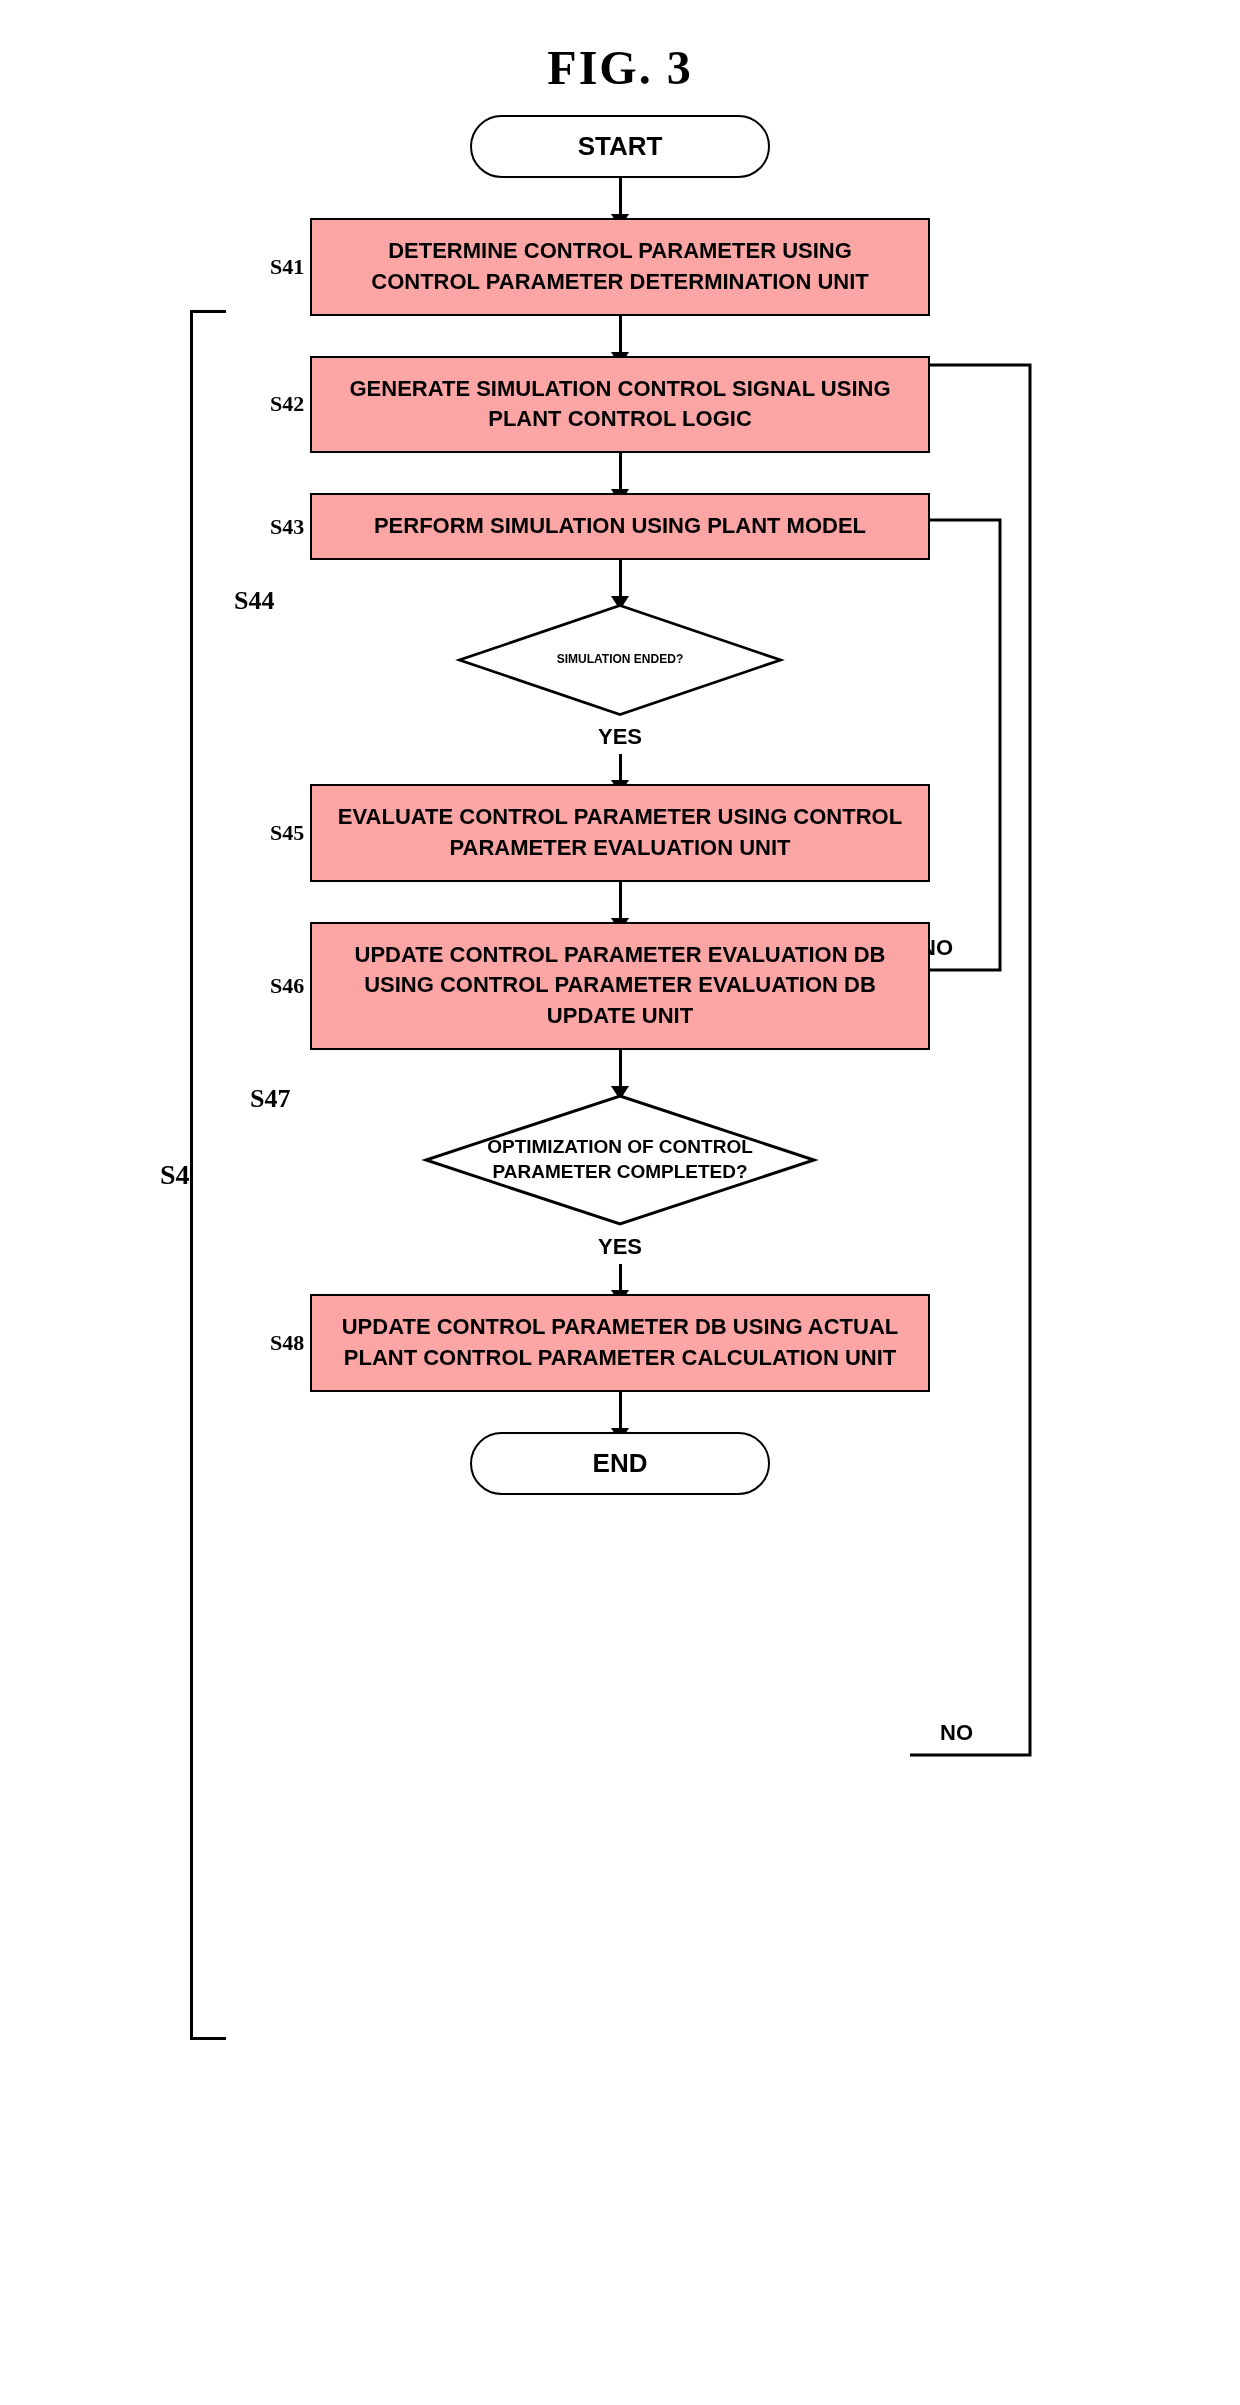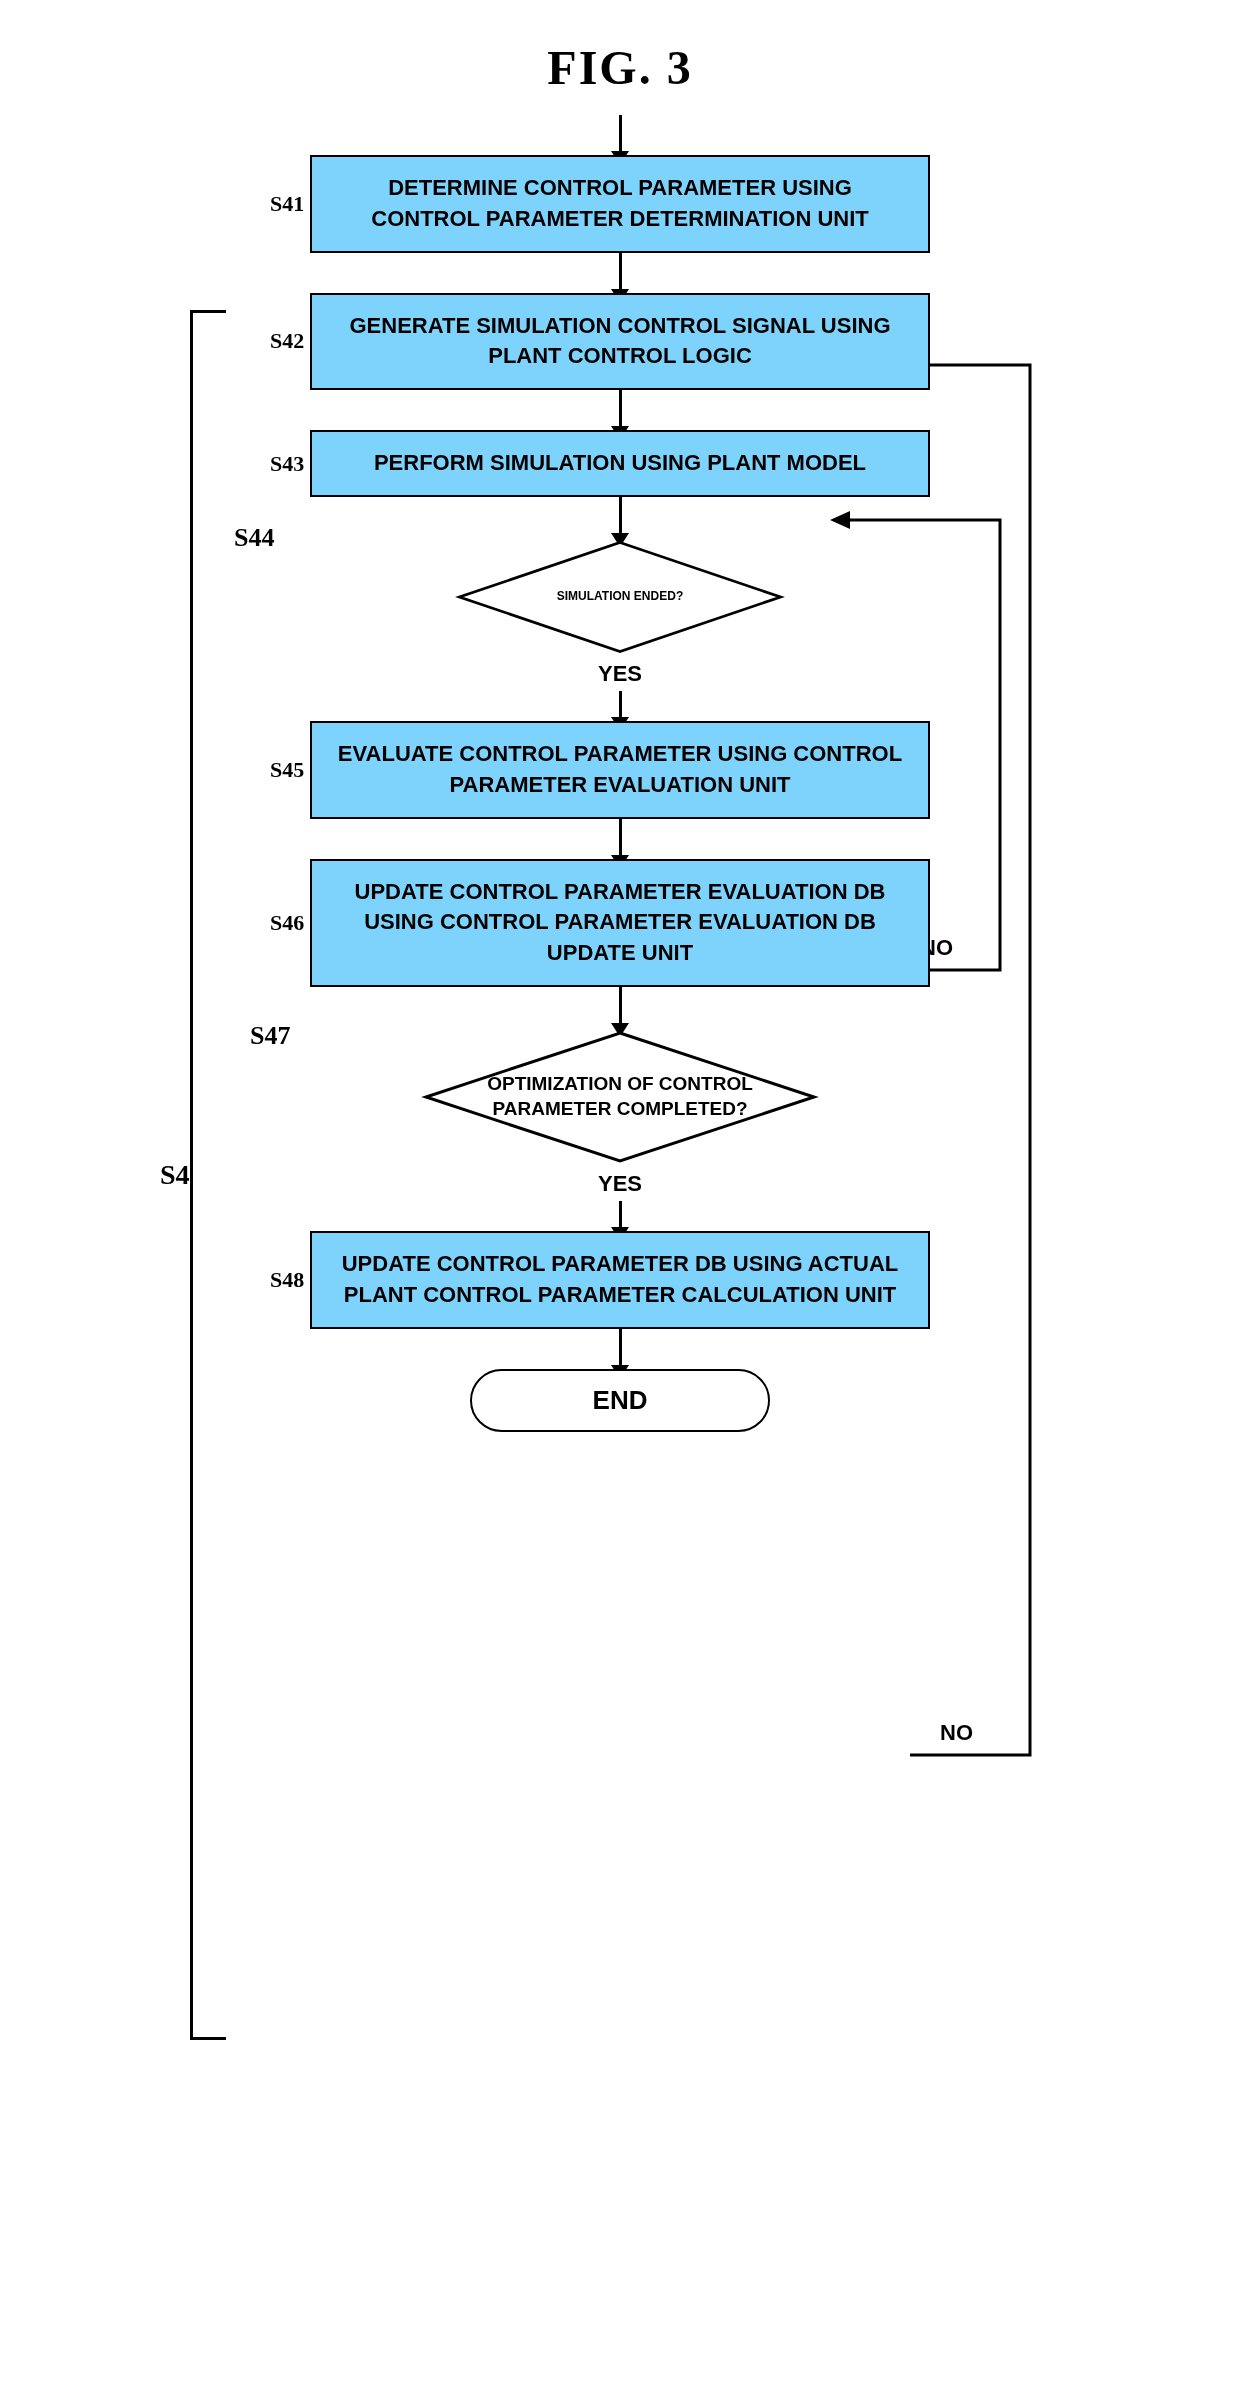--- a/index.html
+++ b/index.html
@@ -37,21 +37,21 @@
       background: #fff;
       text-align: center;
       min-width: 300px;
     }
     .process-box {
       border: 2.5px solid #000;
       padding: 16px 24px;
       font-size: 22px;
       font-weight: bold;
       font-family: 'Arial', sans-serif;
-      background: #7dd3fc;
+      background: #fca5a5;
       text-align: center;
       width: 620px;
       line-height: 1.4;
     }
     .diamond {
       width: 360px;
       height: 120px;
       position: relative;
       display: flex;
       align-items: center;
@@ -122,20 +122,23 @@
     <polygon points="660,396 640,405 660,414" fill="#000"></polygon>
 
     <text x="730" y="840" font-size="22" font-weight="bold" font-family="Arial,sans-serif">NO</text>
 
     <path d="M 720 1640 L 840 1640 L 840 250 L 660 250" stroke="#000" stroke-width="3" fill="none"></path>
     <polygon points="660,241 640,250 660,259" fill="#000"></polygon>
 
     <text x="750" y="1625" font-size="22" font-weight="bold" font-family="Arial,sans-serif">NO</text>
   </svg>
 
+  <div class="row" style="margin-bottom:0;">
+    <div class="terminal">START</div>
+  </div>
 
   <div style="width:3px;height:40px;background:#000;position:relative;margin:0 auto;">
     <div style="position:absolute;bottom:-10px;left:50%;transform:translateX(-50%);border-left:9px solid transparent;border-right:9px solid transparent;border-top:14px solid #000;"></div>
   </div>
 
   <div class="row" style="margin-bottom:0;">
     <div class="step-label">S41</div>
     <div class="process-box">DETERMINE CONTROL PARAMETER USING CONTROL PARAMETER DETERMINATION UNIT</div>
   </div>
 

